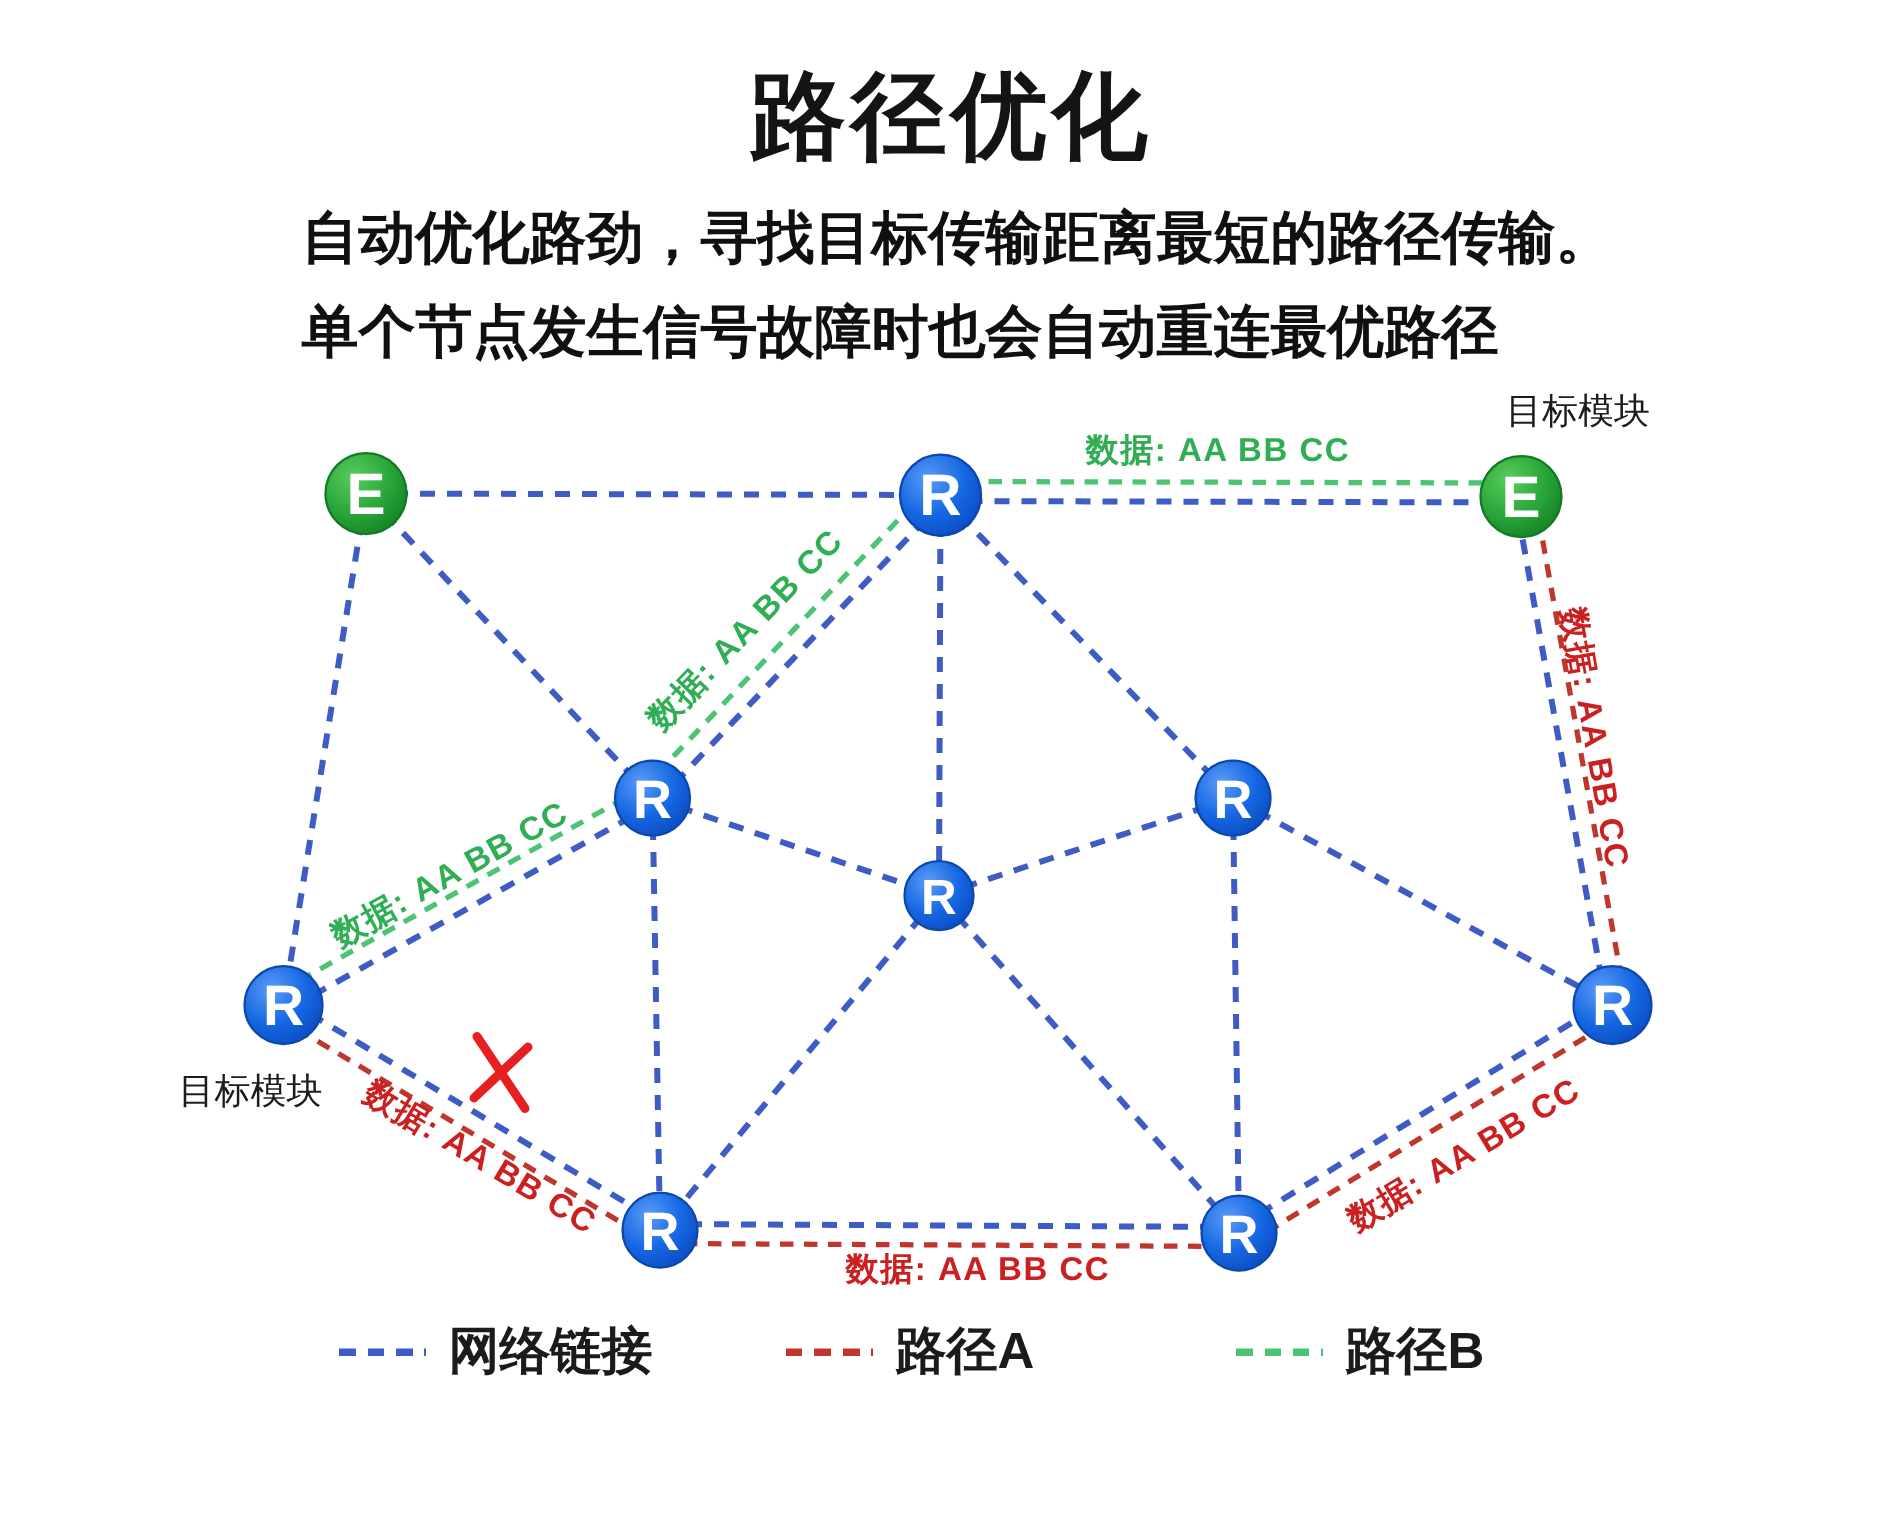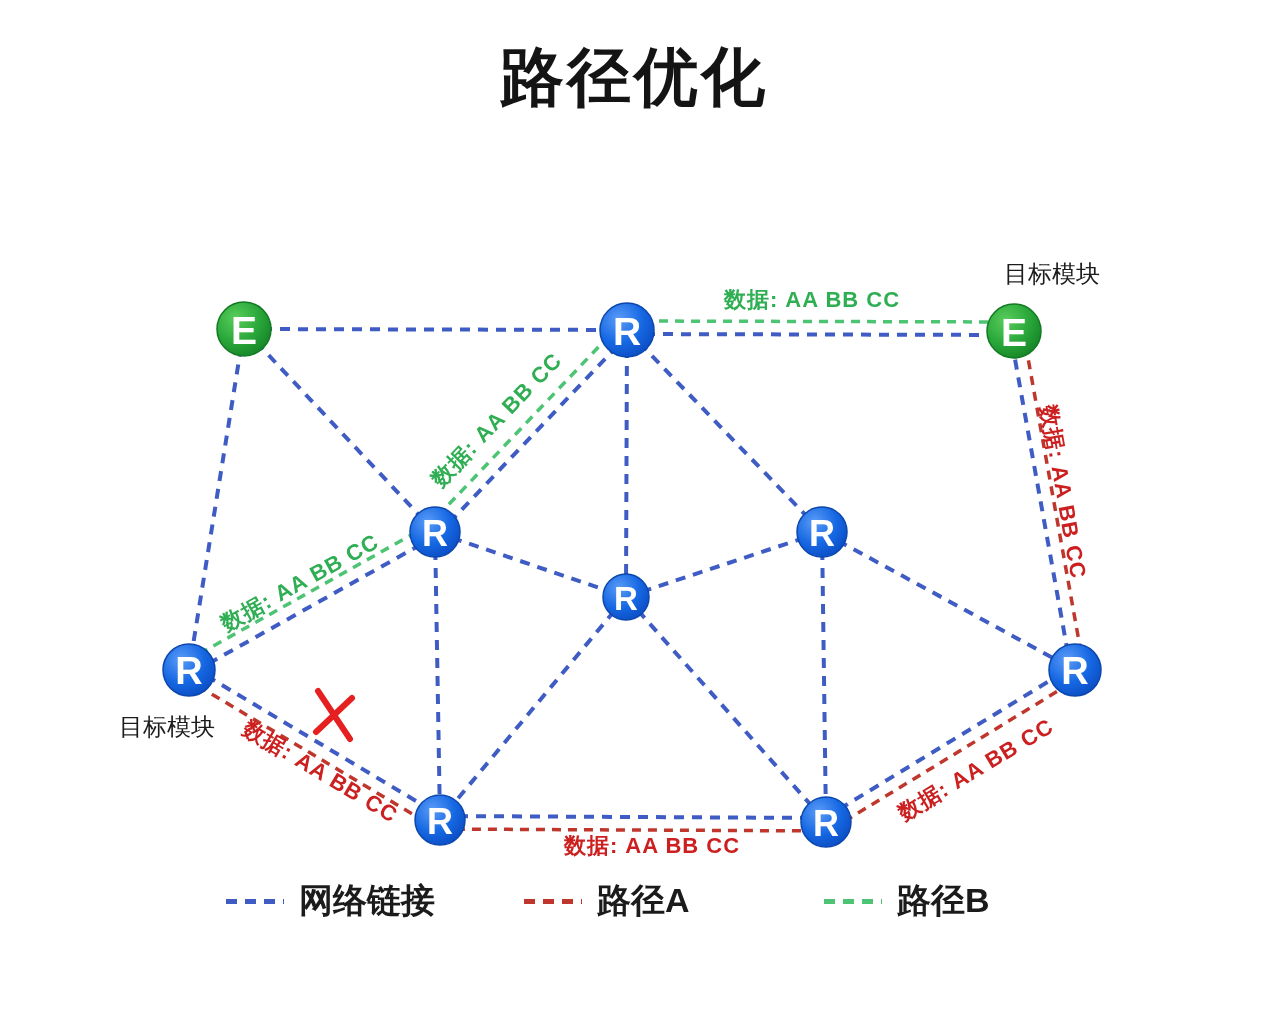--- a/index.html
+++ b/index.html
@@ -115,20 +115,24 @@
       <div class="edge-label" style="left: 497px; top: 420px; color: rgb(47, 174, 83); transform: translate(-50%, -50%) rotate(-46deg);">数据: AA BB CC</div>
       <div class="edge-label" style="left: 812px; top: 300px; color: rgb(47, 174, 83); transform: translate(-50%, -50%) rotate(0deg);">数据: AA BB CC</div>
       <div class="edge-label" style="left: 1063px; top: 492px; color: rgb(204, 31, 31); transform: translate(-50%, -50%) rotate(80deg);">数据: AA BB CC</div>
       <div class="edge-label" style="left: 320px; top: 772px; color: rgb(204, 31, 31); transform: translate(-50%, -50%) rotate(31deg);">数据: AA BB CC</div>
       <div class="edge-label" style="left: 652px; top: 846px; color: rgb(204, 31, 31); transform: translate(-50%, -50%) rotate(0deg);">数据: AA BB CC</div>
       <div class="edge-label" style="left: 976px; top: 770px; color: rgb(204, 31, 31); transform: translate(-50%, -50%) rotate(-31deg);">数据: AA BB CC</div>
     </div>
 
   <div class="title">路径优化</div>
 
+  <div class="subtitle">
+    <div>自动优化路劲，寻找目标传输距离最短的路径传输。</div>
+    <div>单个节点发生信号故障时也会自动重连最优路径</div>
+  </div>
 
   <div class="node-caption" style="left: 1052px; top: 274px;">目标模块</div>
   <div class="node-caption" style="left: 167px; top: 727px;">目标模块</div>
 
   <div class="legend">
     <div class="legend-item li-0">
       <div class="legend-swatch" style="background: repeating-linear-gradient(90deg, rgb(63, 92, 196) 0px, rgb(63, 92, 196) 11px, transparent 11px, transparent 19px);"></div>
       <span class="legend-label">网络链接</span>
     </div>
     <div class="legend-item li-1">

